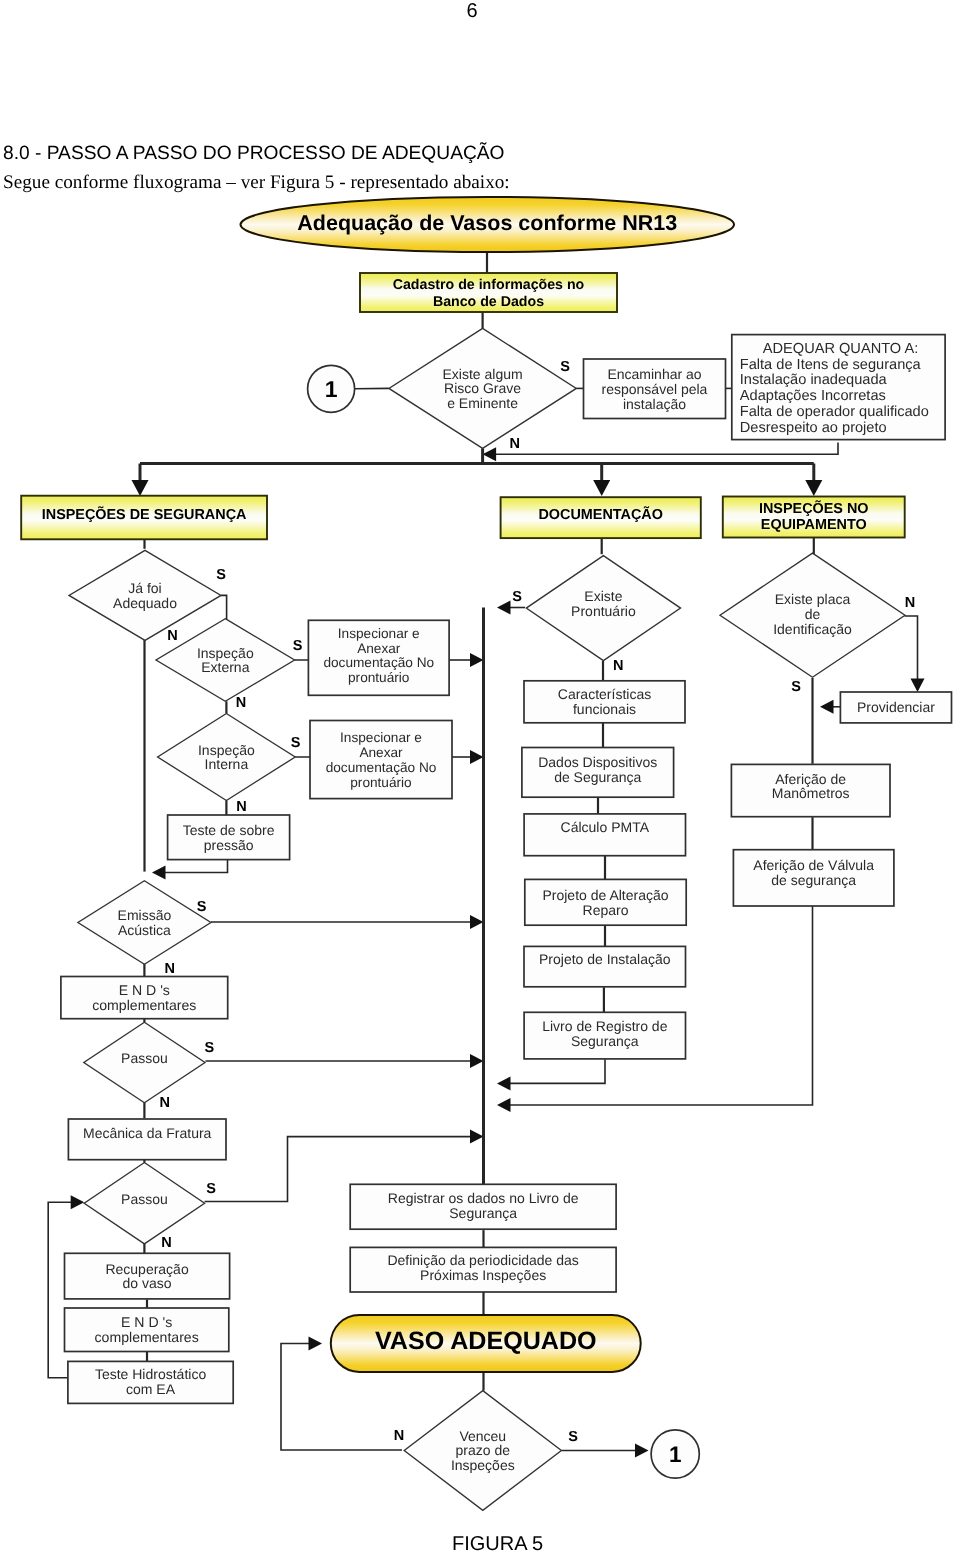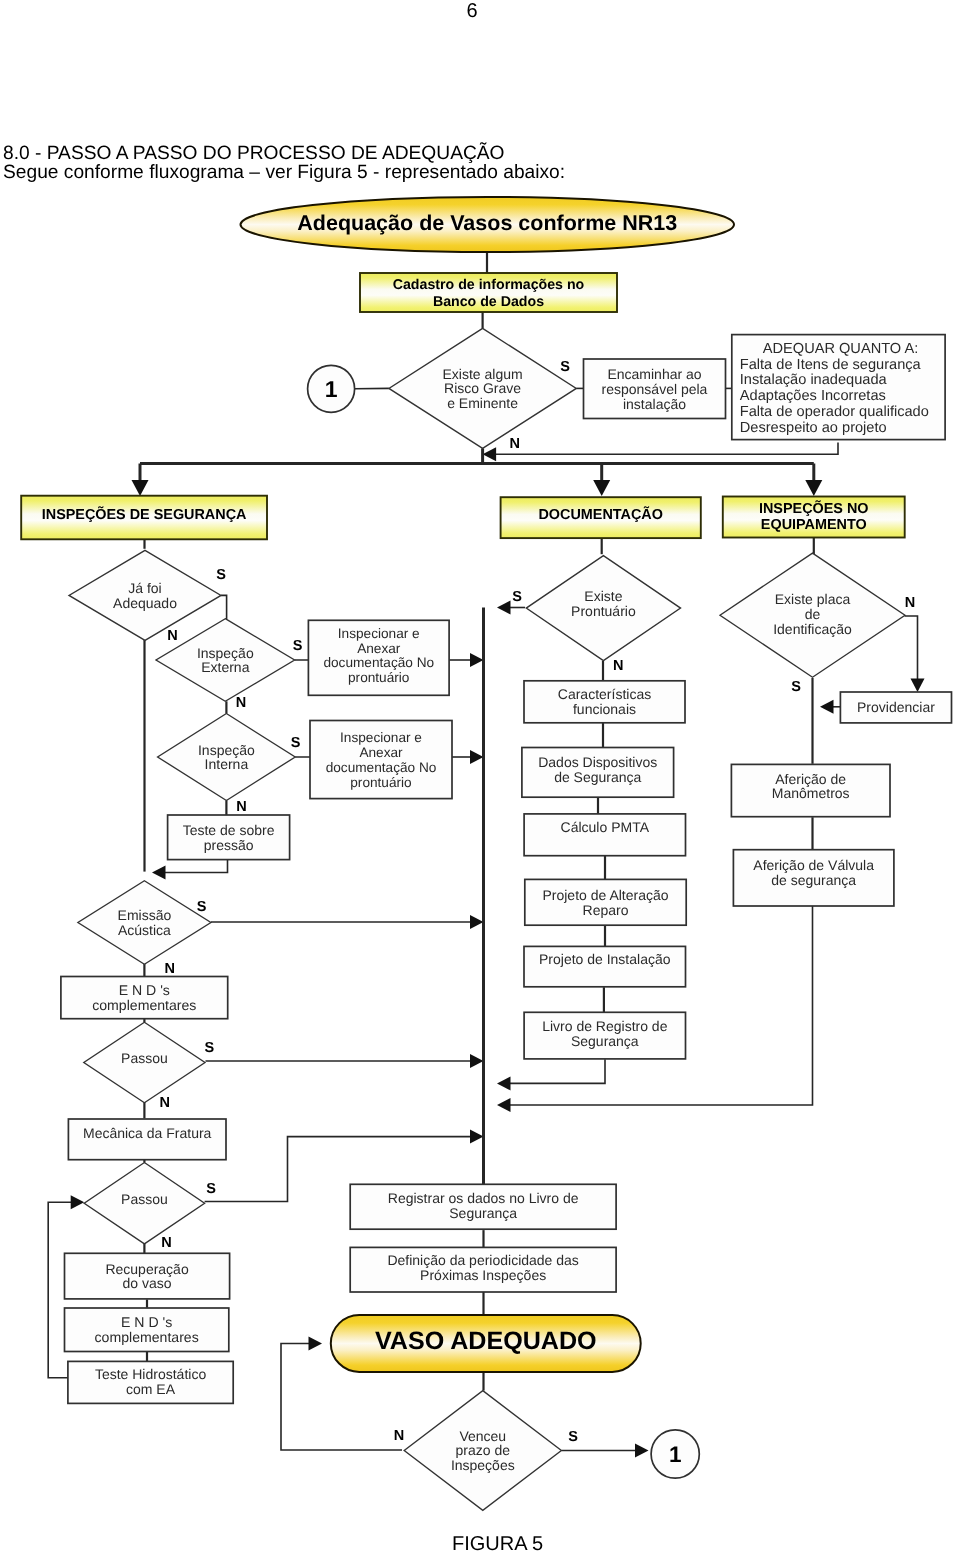--- a/index.html
+++ b/index.html
@@ -3,21 +3,21 @@
 <meta charset="utf-8">
 <title>FIGURA 5</title>
 <style>
   html,body{margin:0;padding:0;background:#ffffff;}
   body{width:960px;height:1556px;position:relative;overflow:hidden;-webkit-font-smoothing:antialiased;text-rendering:geometricPrecision;
         font-family:"Liberation Sans",sans-serif;color:#000;}
   .page-num{position:absolute;left:0;top:0.5px;width:944px;text-align:center;
              font-size:20px;line-height:20px;}
   .doc-text{position:absolute;left:3px;font-size:19.2px;line-height:20px;white-space:nowrap;}
   #t1{top:143.5px;}
-  #t2{top:163px;}
+  #t2{top:173px;font-family:Liberation Serif, serif;}
   .fig-caption{position:absolute;left:0;top:1534px;width:995px;text-align:center;font-size:20px;line-height:20px;}
   svg#flow{position:absolute;left:0;top:0;}
   #flow .bx{fill:#fdfdfd;stroke:#303030;stroke-width:1.7;}
   #flow .dm{fill:#fdfdfd;stroke:#333;stroke-width:1.35;}
   #flow .hb{stroke:#2e2e06;stroke-width:1.9;}
   #flow .tm{stroke:#1a1400;stroke-width:2;}
   #flow .ln{fill:none;stroke:#262626;stroke-linecap:butt;stroke-linejoin:miter;}
   #flow .ah{fill:#111;stroke:none;}
   #flow text{font-family:"Liberation Sans",sans-serif;fill:#2a2a2a;-webkit-font-smoothing:antialiased;}
   #flow .tb{font-weight:bold;fill:#000;}

